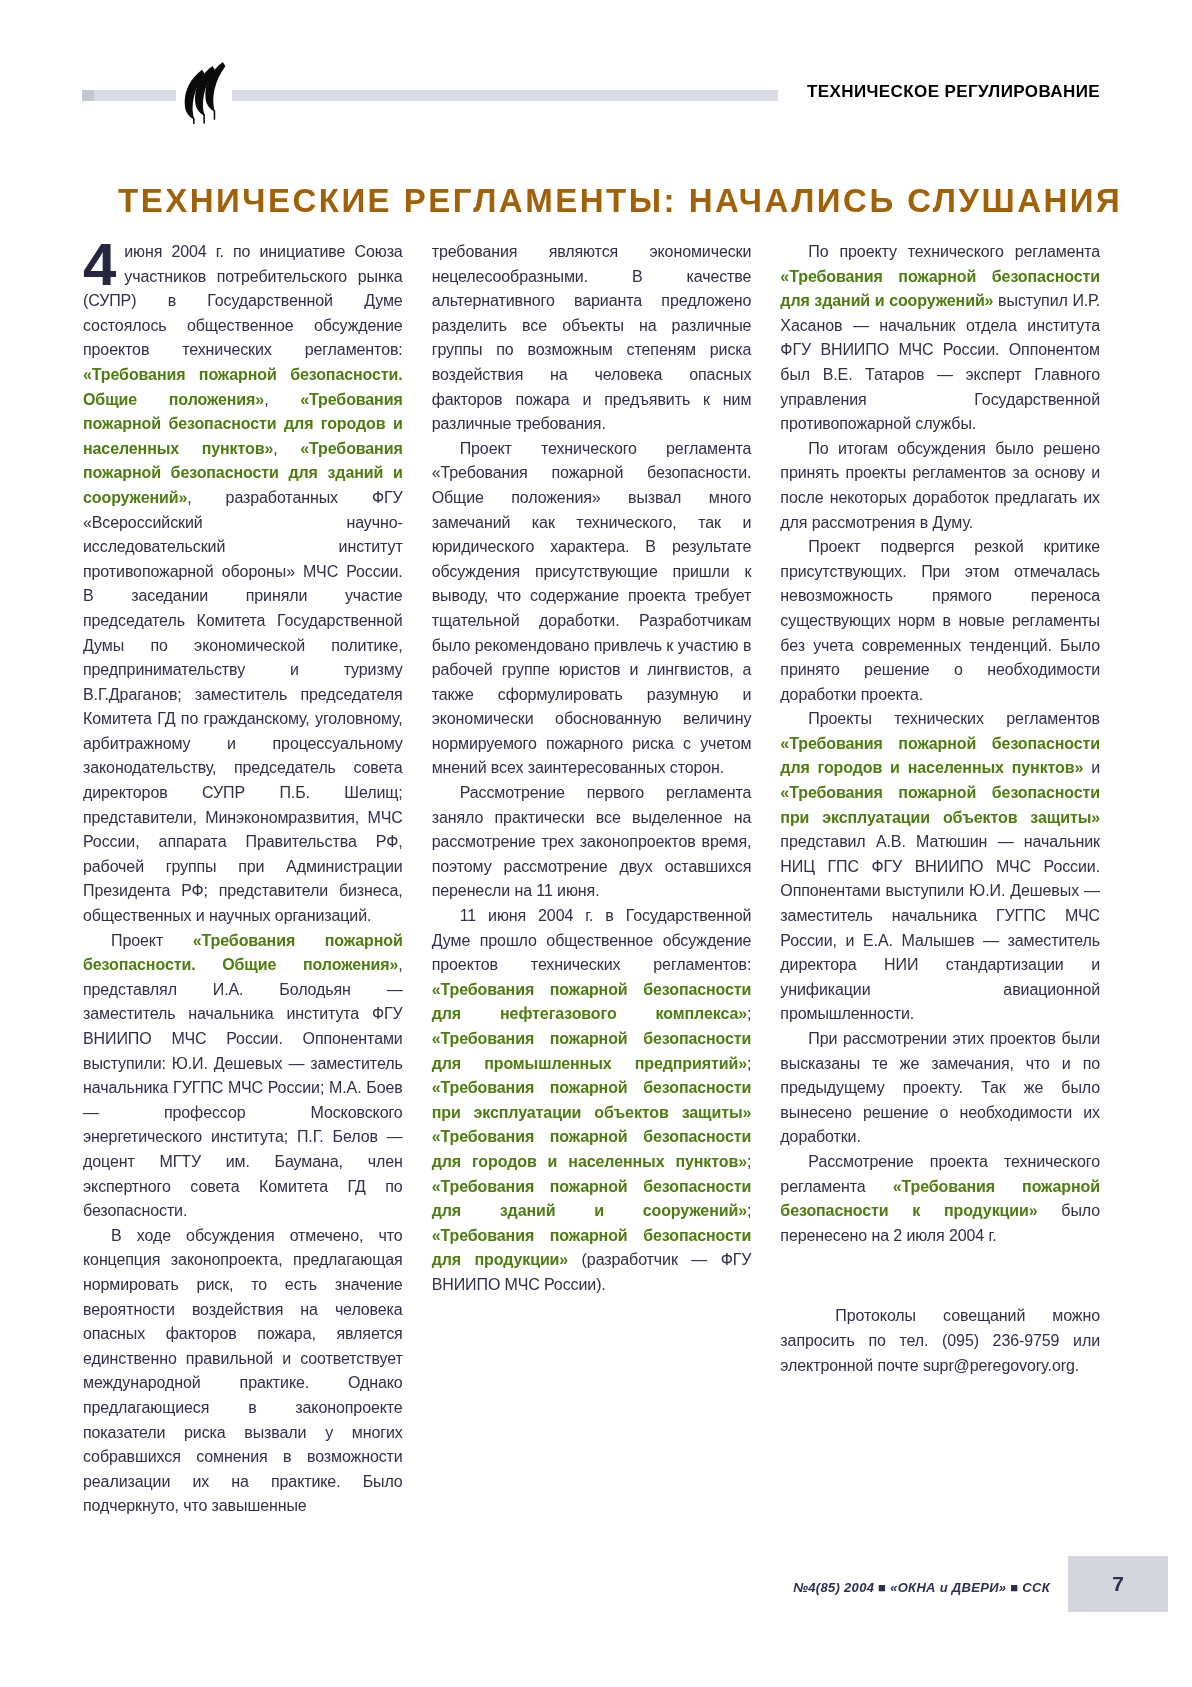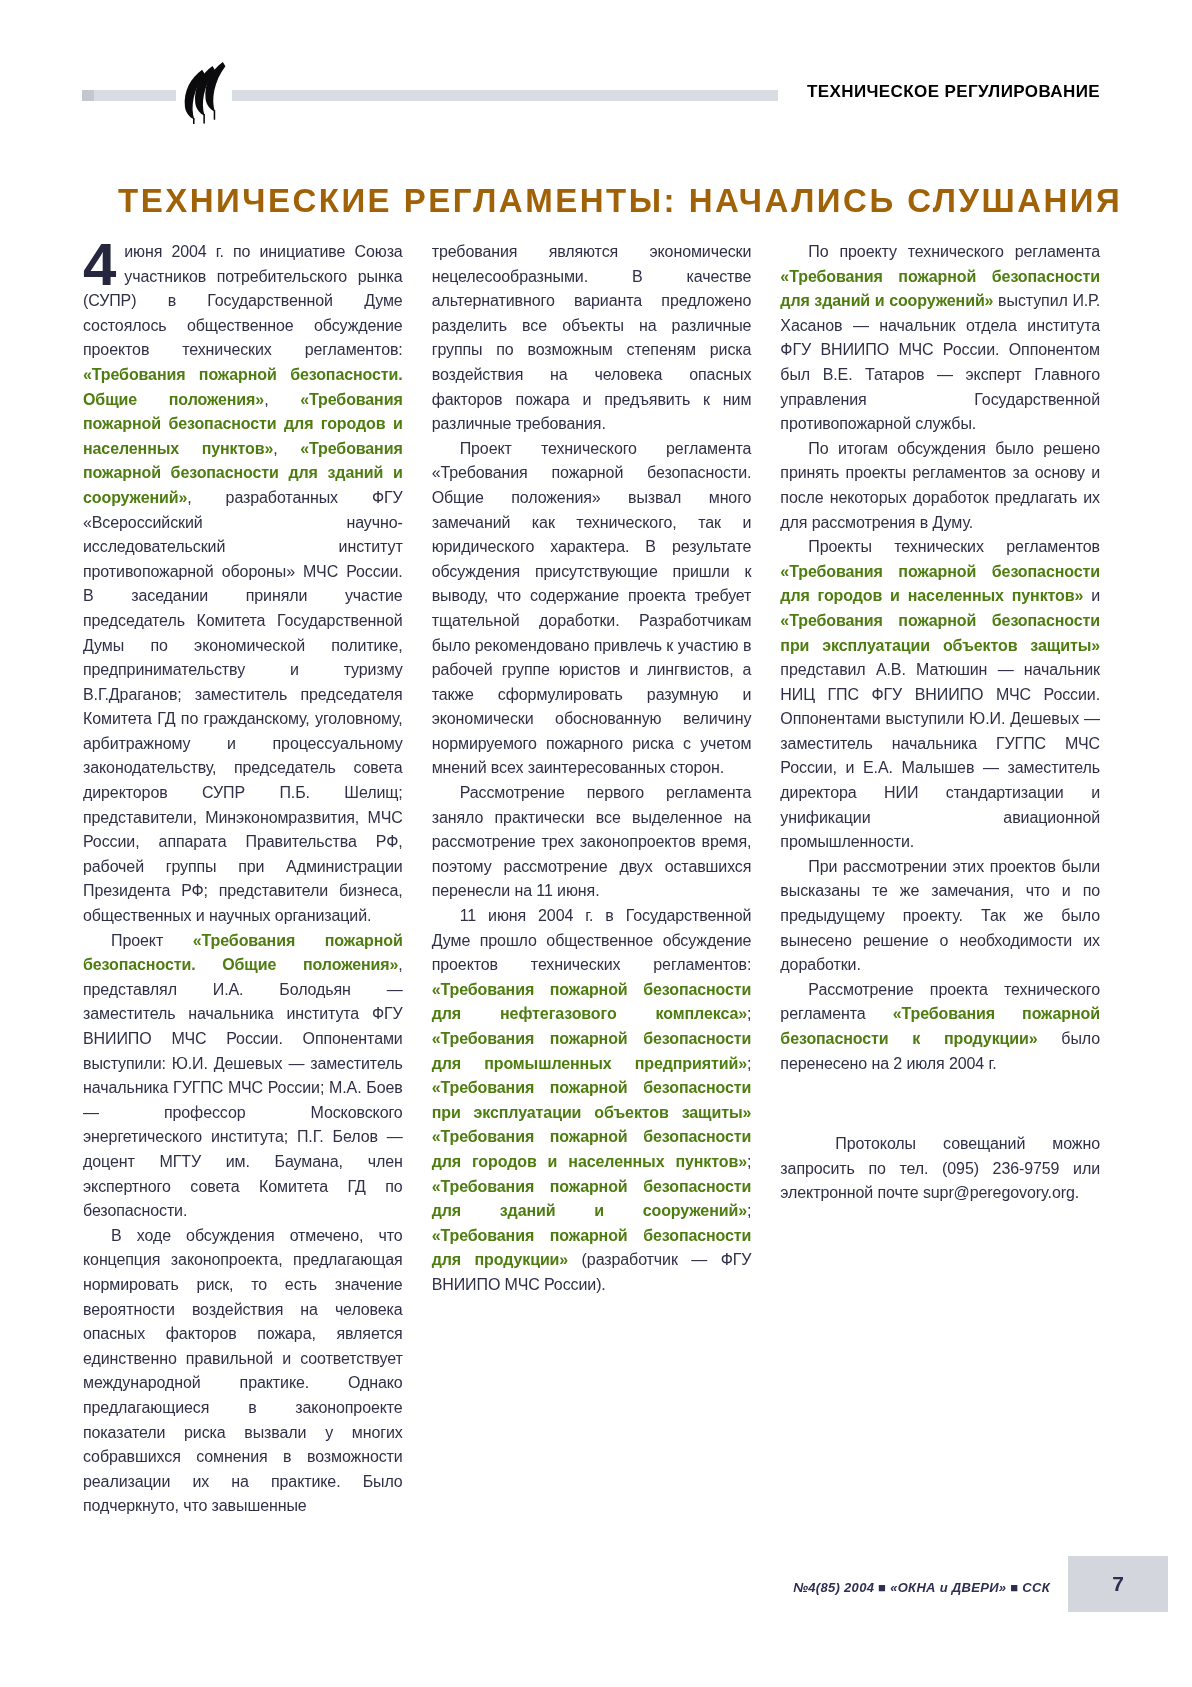--- a/index.html
+++ b/index.html
@@ -90,20 +90,21 @@
       </div>
     <div class="col">
         <p class="para">требования являются экономически нецелесообразными. В качестве альтернативного варианта предложено разделить все объекты на различные группы по возможным степеням риска воздействия на человека опасных факторов пожара и предъявить к ним различные требования.</p>
         <p class="para indent">Проект технического регламента «Требования пожарной безопасности. Общие положения» вызвал много замечаний как технического, так и юридического характера. В результате обсуждения присутствующие пришли к выводу, что содержание проекта требует тщательной доработки. Разработчикам было рекомендовано привлечь к участию в рабочей группе юристов и лингвистов, а также сформулировать разумную и экономически обоснованную величину нормируемого пожарного риска с учетом мнений всех заинтересованных сторон.</p>
         <p class="para indent">Рассмотрение первого регламента заняло практически все выделенное на рассмотрение трех законопроектов время, поэтому рассмотрение двух оставшихся перенесли на 11 июня.</p>
         <p class="para indent">11 июня 2004 г. в Государственной Думе прошло общественное обсуждение проектов технических регламентов: <b>«Требования пожарной безопасности для нефтегазового комплекса»</b>; <b>«Требования пожарной безопасности для промышленных предприятий»</b>; <b>«Требования пожарной безопасности при эксплуатации объектов защиты»</b> <b>«Требования пожарной безопасности для городов и населенных пунктов»</b>; <b>«Требования пожарной безопасности для зданий и сооружений»</b>; <b>«Требования пожарной безопасности для продукции»</b> (разработчик — ФГУ ВНИИПО МЧС России).</p>
       </div>
     <div class="col">
         <p class="para indent">По проекту технического регламента <b>«Требования пожарной безопасности для зданий и сооружений»</b> выступил И.Р. Хасанов — начальник отдела института ФГУ ВНИИПО МЧС России. Оппонентом был В.Е. Татаров — эксперт Главного управления Государственной противопожарной службы.</p>
         <p class="para indent">По итогам обсуждения было решено принять проекты регламентов за основу и после некоторых доработок предлагать их для рассмотрения в Думу.</p>
+        <p class="para indent">Проект подвергся резкой критике присутствующих. При этом отмечалась невозможность прямого переноса существующих норм в новые регламенты без учета современных тенденций. Было принято решение о необходимости доработки проекта.</p>
         <p class="para indent">Проекты технических регламентов <b>«Требования пожарной безопасности для городов и населенных пунктов»</b> и <b>«Требования пожарной безопасности при эксплуатации объектов защиты»</b> представил А.В. Матюшин — начальник НИЦ ГПС ФГУ ВНИИПО МЧС России. Оппонентами выступили Ю.И. Дешевых — заместитель начальника ГУГПС МЧС России, и Е.А. Малышев — заместитель директора НИИ стандартизации и унификации авиационной промышленности.</p>
         <p class="para indent">При рассмотрении этих проектов были высказаны те же замечания, что и по предыдущему проекту. Так же было вынесено решение о необходимости их доработки.</p>
         <p class="para indent">Рассмотрение проекта технического регламента <b>«Требования пожарной безопасности к продукции»</b> было перенесено на 2 июля 2004 г.</p>
         <p class="para contact">Протоколы совещаний можно запросить по тел. (095) 236-9759 или электронной почте supr@peregovory.org.</p>
       </div>
   </div>
 
   <div class="footer-line">№4(85) 2004 ■ «ОКНА и ДВЕРИ» ■ ССК</div>
   <div class="page-box">
     <span class="page-num">7</span>

